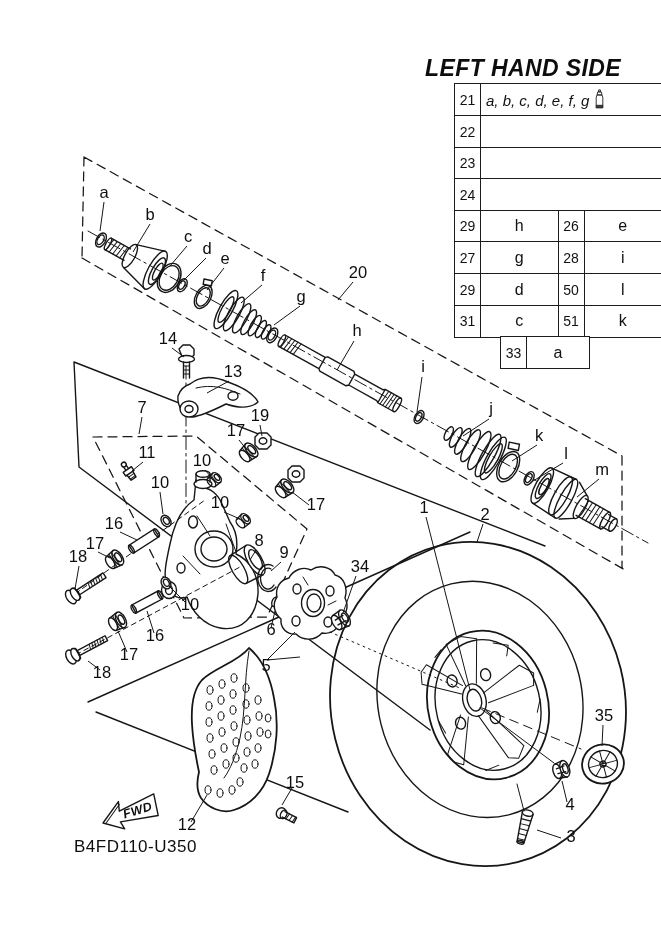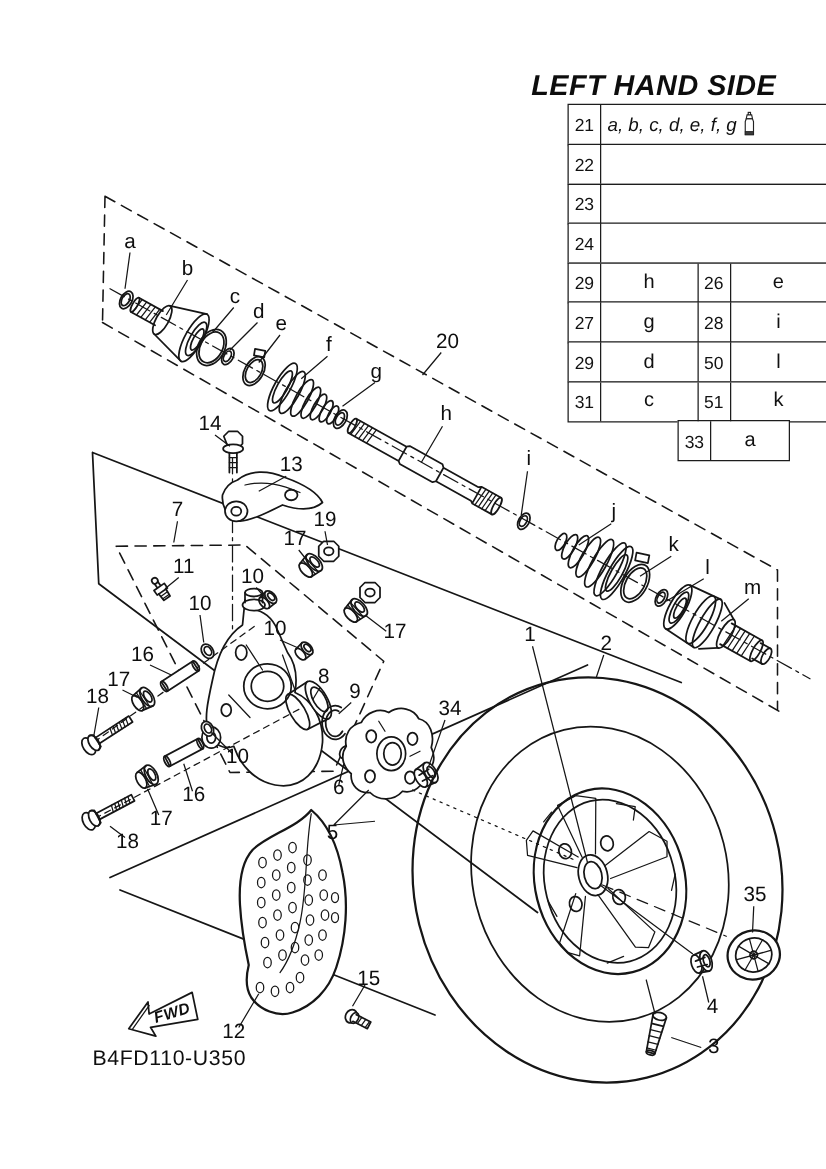--- a/index.html
+++ b/index.html
@@ -9,21 +9,21 @@
   
   .title{position:absolute;left:425px;top:55px;width:210px;font-style:italic;font-weight:700;
          font-size:23px;letter-spacing:.4px;white-space:nowrap;color:#0d0d0d;}
   .ptable{position:absolute;left:443px;top:85px;width:208px;font-size:15px;padding-left:11px;}
   .prow{display:flex;height:33.2px;border:1.6px solid #1c1c1c;margin-top:-1.6px;background:#fff;box-sizing:border-box;}
   .prow .num{width:26px;flex:0 0 26px;border-right:1.6px solid #1c1c1c;display:flex;align-items:center;
              justify-content:center;font-size:14px;box-sizing:border-box;}
   .prow .refs{flex:1;display:flex;align-items:center;padding-left:5px;gap:4px;font-size:15px;white-space:nowrap;font-style:italic;}
   .prow .ref{flex:1;display:flex;align-items:center;justify-content:center;font-size:16px;box-sizing:border-box;}
   .prow .ref.mid{border-right:1.6px solid #1c1c1c;}
-  .prow.half{width:90px;margin-left:88px;}
+  .prow.half{width:90px;margin-left:46px;}
   .tube{width:13px;height:22px;flex:0 0 13px;}
   .tb{fill:none;stroke:#222;stroke-width:1;}
   .tbf{fill:#3a3a3a;stroke:#222;stroke-width:.7;}
   
   .st{fill:none;stroke:#161616;stroke-width:1.4;stroke-linecap:round;stroke-linejoin:round;}
   .bold{stroke-width:1.8;}
   .thin{stroke-width:1;}
   .dash{stroke-dasharray:9 6;stroke-width:1.25;}
   .sdash{stroke-dasharray:5 4;stroke-width:1;}
   .ddot{stroke-dasharray:13 4 2.5 4;stroke-width:1;}

